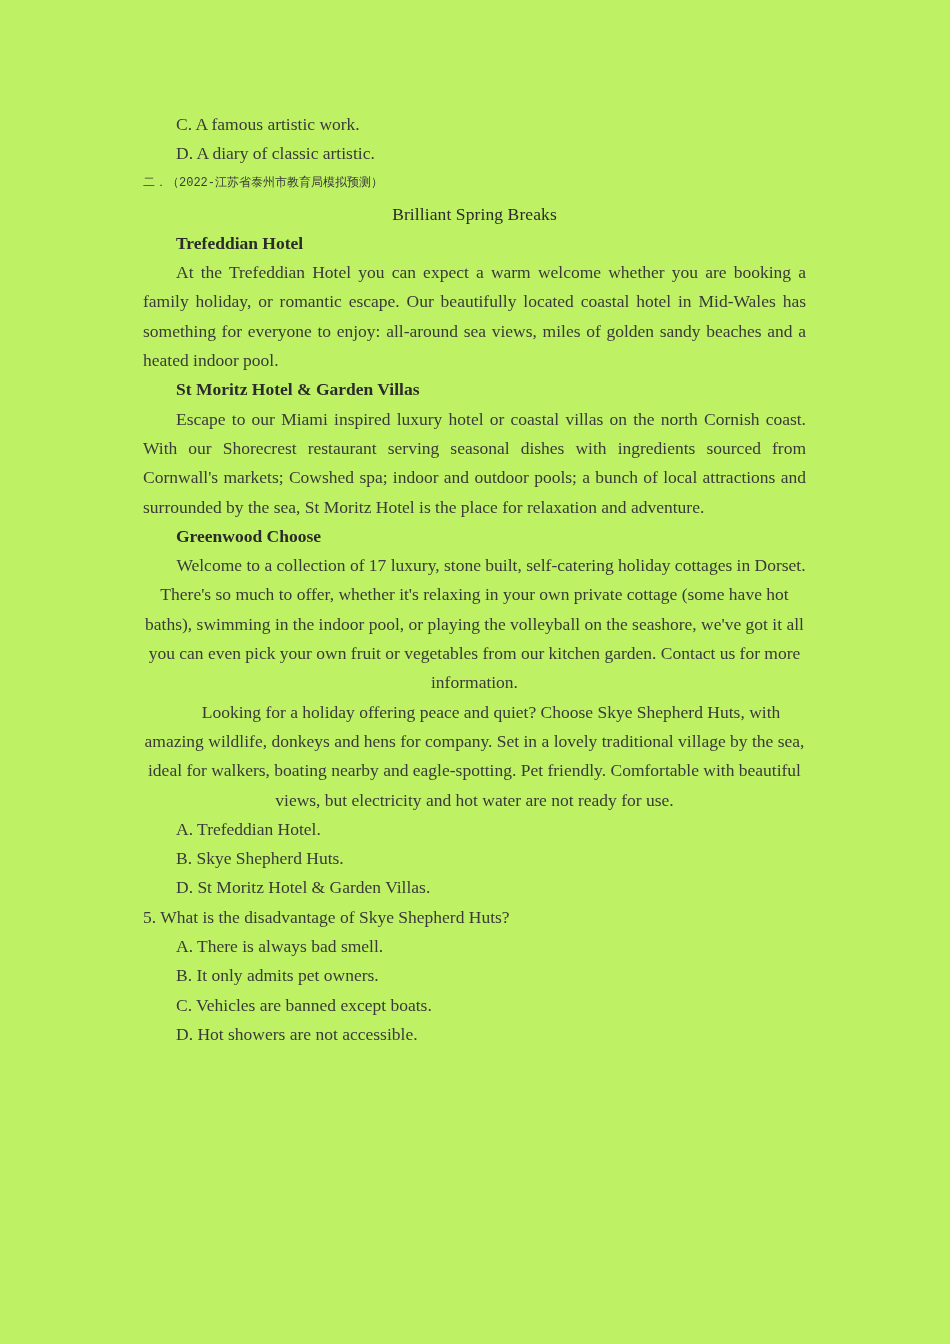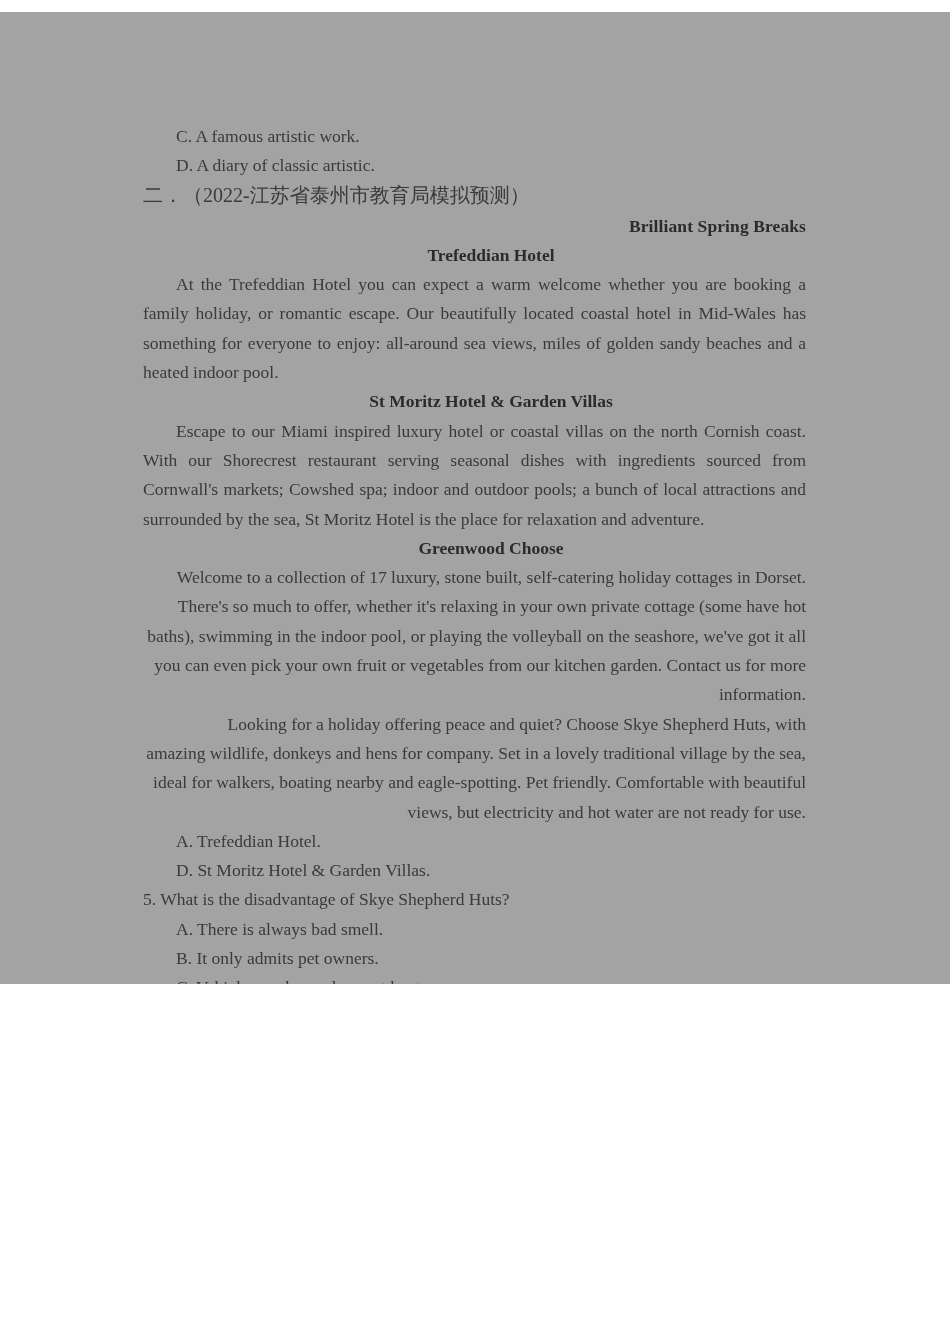--- a/index.html
+++ b/index.html
@@ -3,23 +3,23 @@
 <meta charset="utf-8">
 <style>
   html, body {
     margin: 0;
     padding: 0;
     background: #ffffff;
   }
   .page {
     position: relative;
     width: 950px;
-    height: 972px;
-    background: #a3a3a3;
-    margin: 12px auto;
+    height: 1344px;
+    background: #bef264;
+    margin: 0 auto;
     overflow: hidden;
     font-family: "Liberation Serif", "DejaVu Serif", serif;
     color: #3a3a3a;
   }
   .content {
     position: absolute;
     left: 143px;
     top: 110px;
     width: 663px;
   }
@@ -33,58 +33,57 @@
     white-space: nowrap;
   }
   .qline {
     font-size: 17.5px;
     line-height: 29.3px;
     margin: 0;
     color: #3a3a3a;
     white-space: nowrap;
   }
   .cnline {
-    font-size: 20px;
+    font-size: 12px;
     line-height: 29.3px;
     margin: 0;
     color: #3a3a3a;
-    font-family: Liberation Serif, serif;
+    font-family: Liberation Mono, monospace;
     white-space: nowrap;
   }
   .title {
     font-size: 17.5px;
     line-height: 30px;
     margin: 0;
-    font-weight: bold;
-    text-align: right;
+    font-weight: normal;
+    text-align: center;
     color: #2b2b2b;
     letter-spacing: 0.1px;
   }
   .subhead {
     font-size: 17.5px;
     line-height: 29.3px;
     margin: 0;
     padding-left: 33px;
     font-weight: bold;
     color: #2b2b2b;
     white-space: nowrap;
-    text-align: center;
   }
   .body {
     font-size: 17.5px;
     line-height: 29.3px;
     margin: 0;
     text-indent: 33px;
     text-align: justify;
     text-justify: inter-word;
     color: #3a3a3a;
     hyphens: none;
   }
   .body.lastpara {
-    text-align: right;
+    text-align: center;
   }
   
   .gap-title { margin-top: 1px; }
 </style>
 </head>
 <body>
 
 <div class="page">
   <div class="content">
 
@@ -101,20 +100,21 @@
 
     <p class="subhead">St Moritz Hotel &amp; Garden Villas</p>
     <p class="body">Escape to our Miami inspired luxury hotel or coastal villas on the north Cornish coast. With our Shorecrest restaurant serving seasonal dishes with ingredients sourced from Cornwall's markets; Cowshed spa; indoor and outdoor pools; a bunch of local attractions and surrounded by the sea, St Moritz Hotel is the place for relaxation and adventure.</p>
 
     <p class="subhead">Greenwood Choose</p>
     <p class="body lastpara">Welcome to a collection of 17 luxury, stone built, self-catering holiday cottages in Dorset. There's so much to offer, whether it's relaxing in your own private cottage (some have hot baths), swimming in the indoor pool, or playing the volleyball on the seashore, we've got it all you can even pick your own fruit or vegetables from our kitchen garden. Contact us for more information.</p>
 
     <p class="body lastpara">Looking for a holiday offering peace and quiet? Choose Skye Shepherd Huts, with amazing wildlife, donkeys and hens for company. Set in a lovely traditional village by the sea, ideal for walkers, boating nearby and eagle-spotting. Pet friendly. Comfortable with beautiful views, but electricity and hot water are not ready for use.</p>
 
     <p class="opt">A. Trefeddian Hotel.</p>
+    <p class="opt">B. Skye Shepherd Huts.</p>
     <p class="opt">D. St Moritz Hotel &amp; Garden Villas.</p>
 
     <p class="qline">5. What is the disadvantage of Skye Shepherd Huts?</p>
     <p class="opt">A. There is always bad smell.</p>
     <p class="opt">B. It only admits pet owners.</p>
     <p class="opt">C. Vehicles are banned except boats.</p>
     <p class="opt">D. Hot showers are not accessible.</p>
 
 
   </div>

